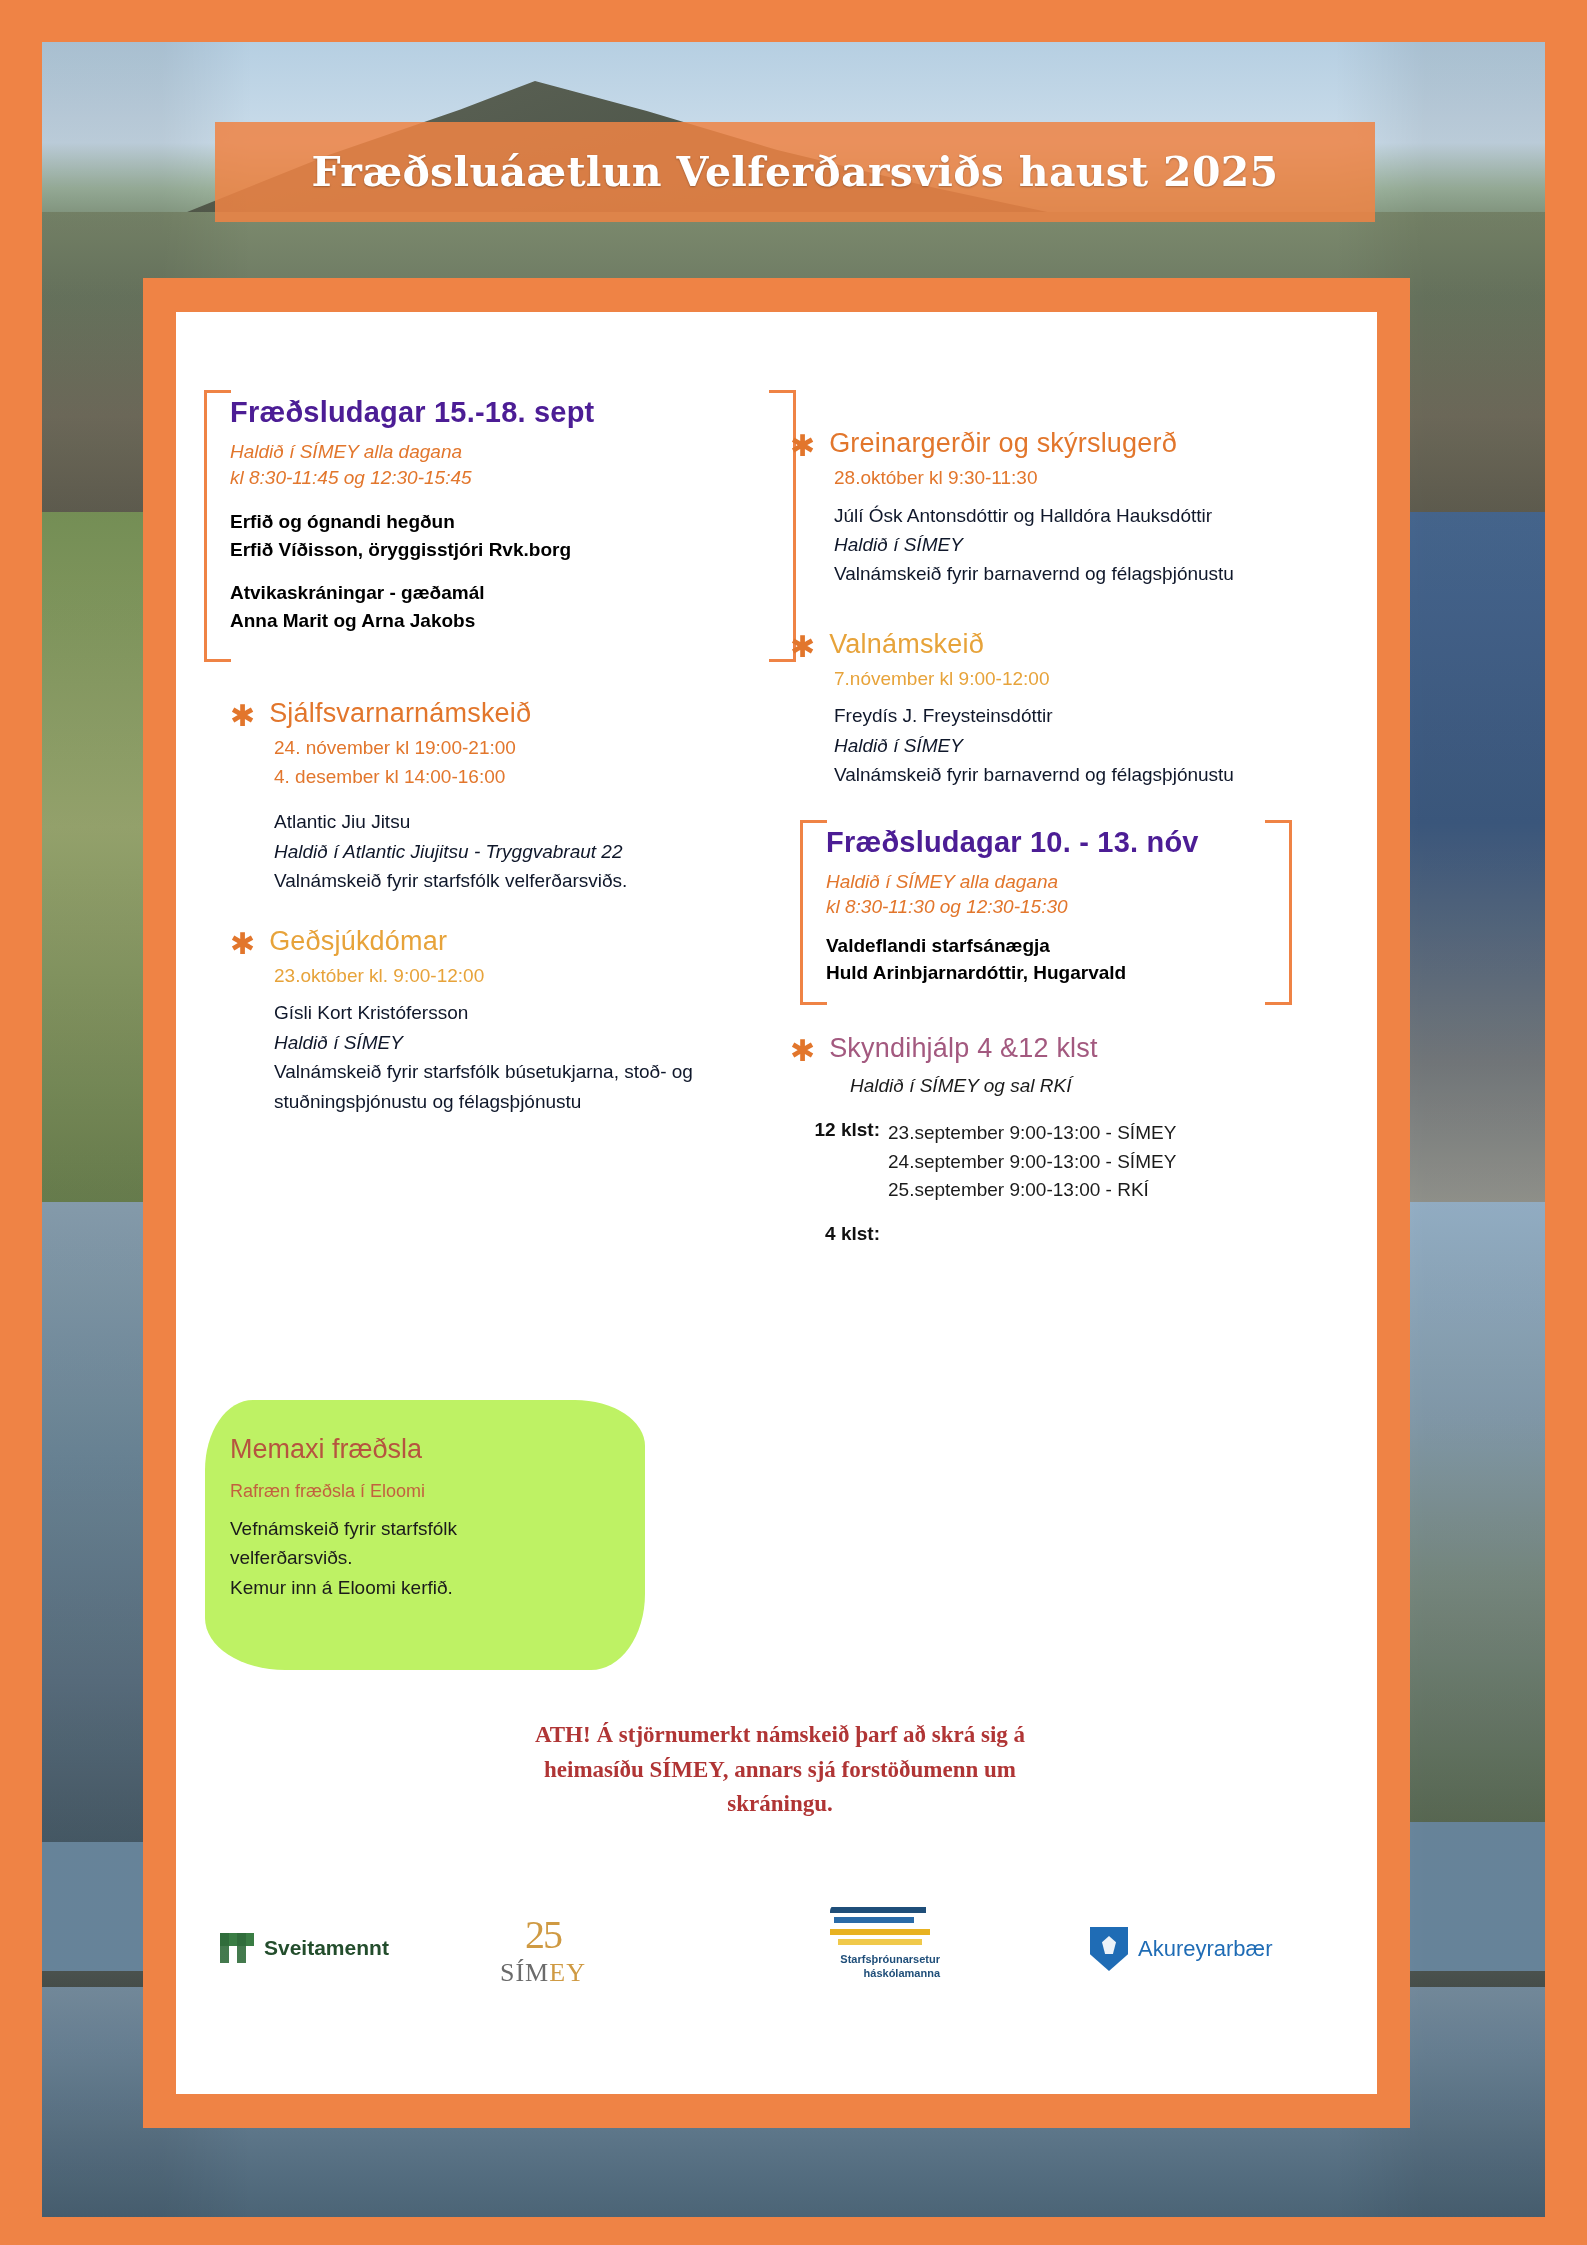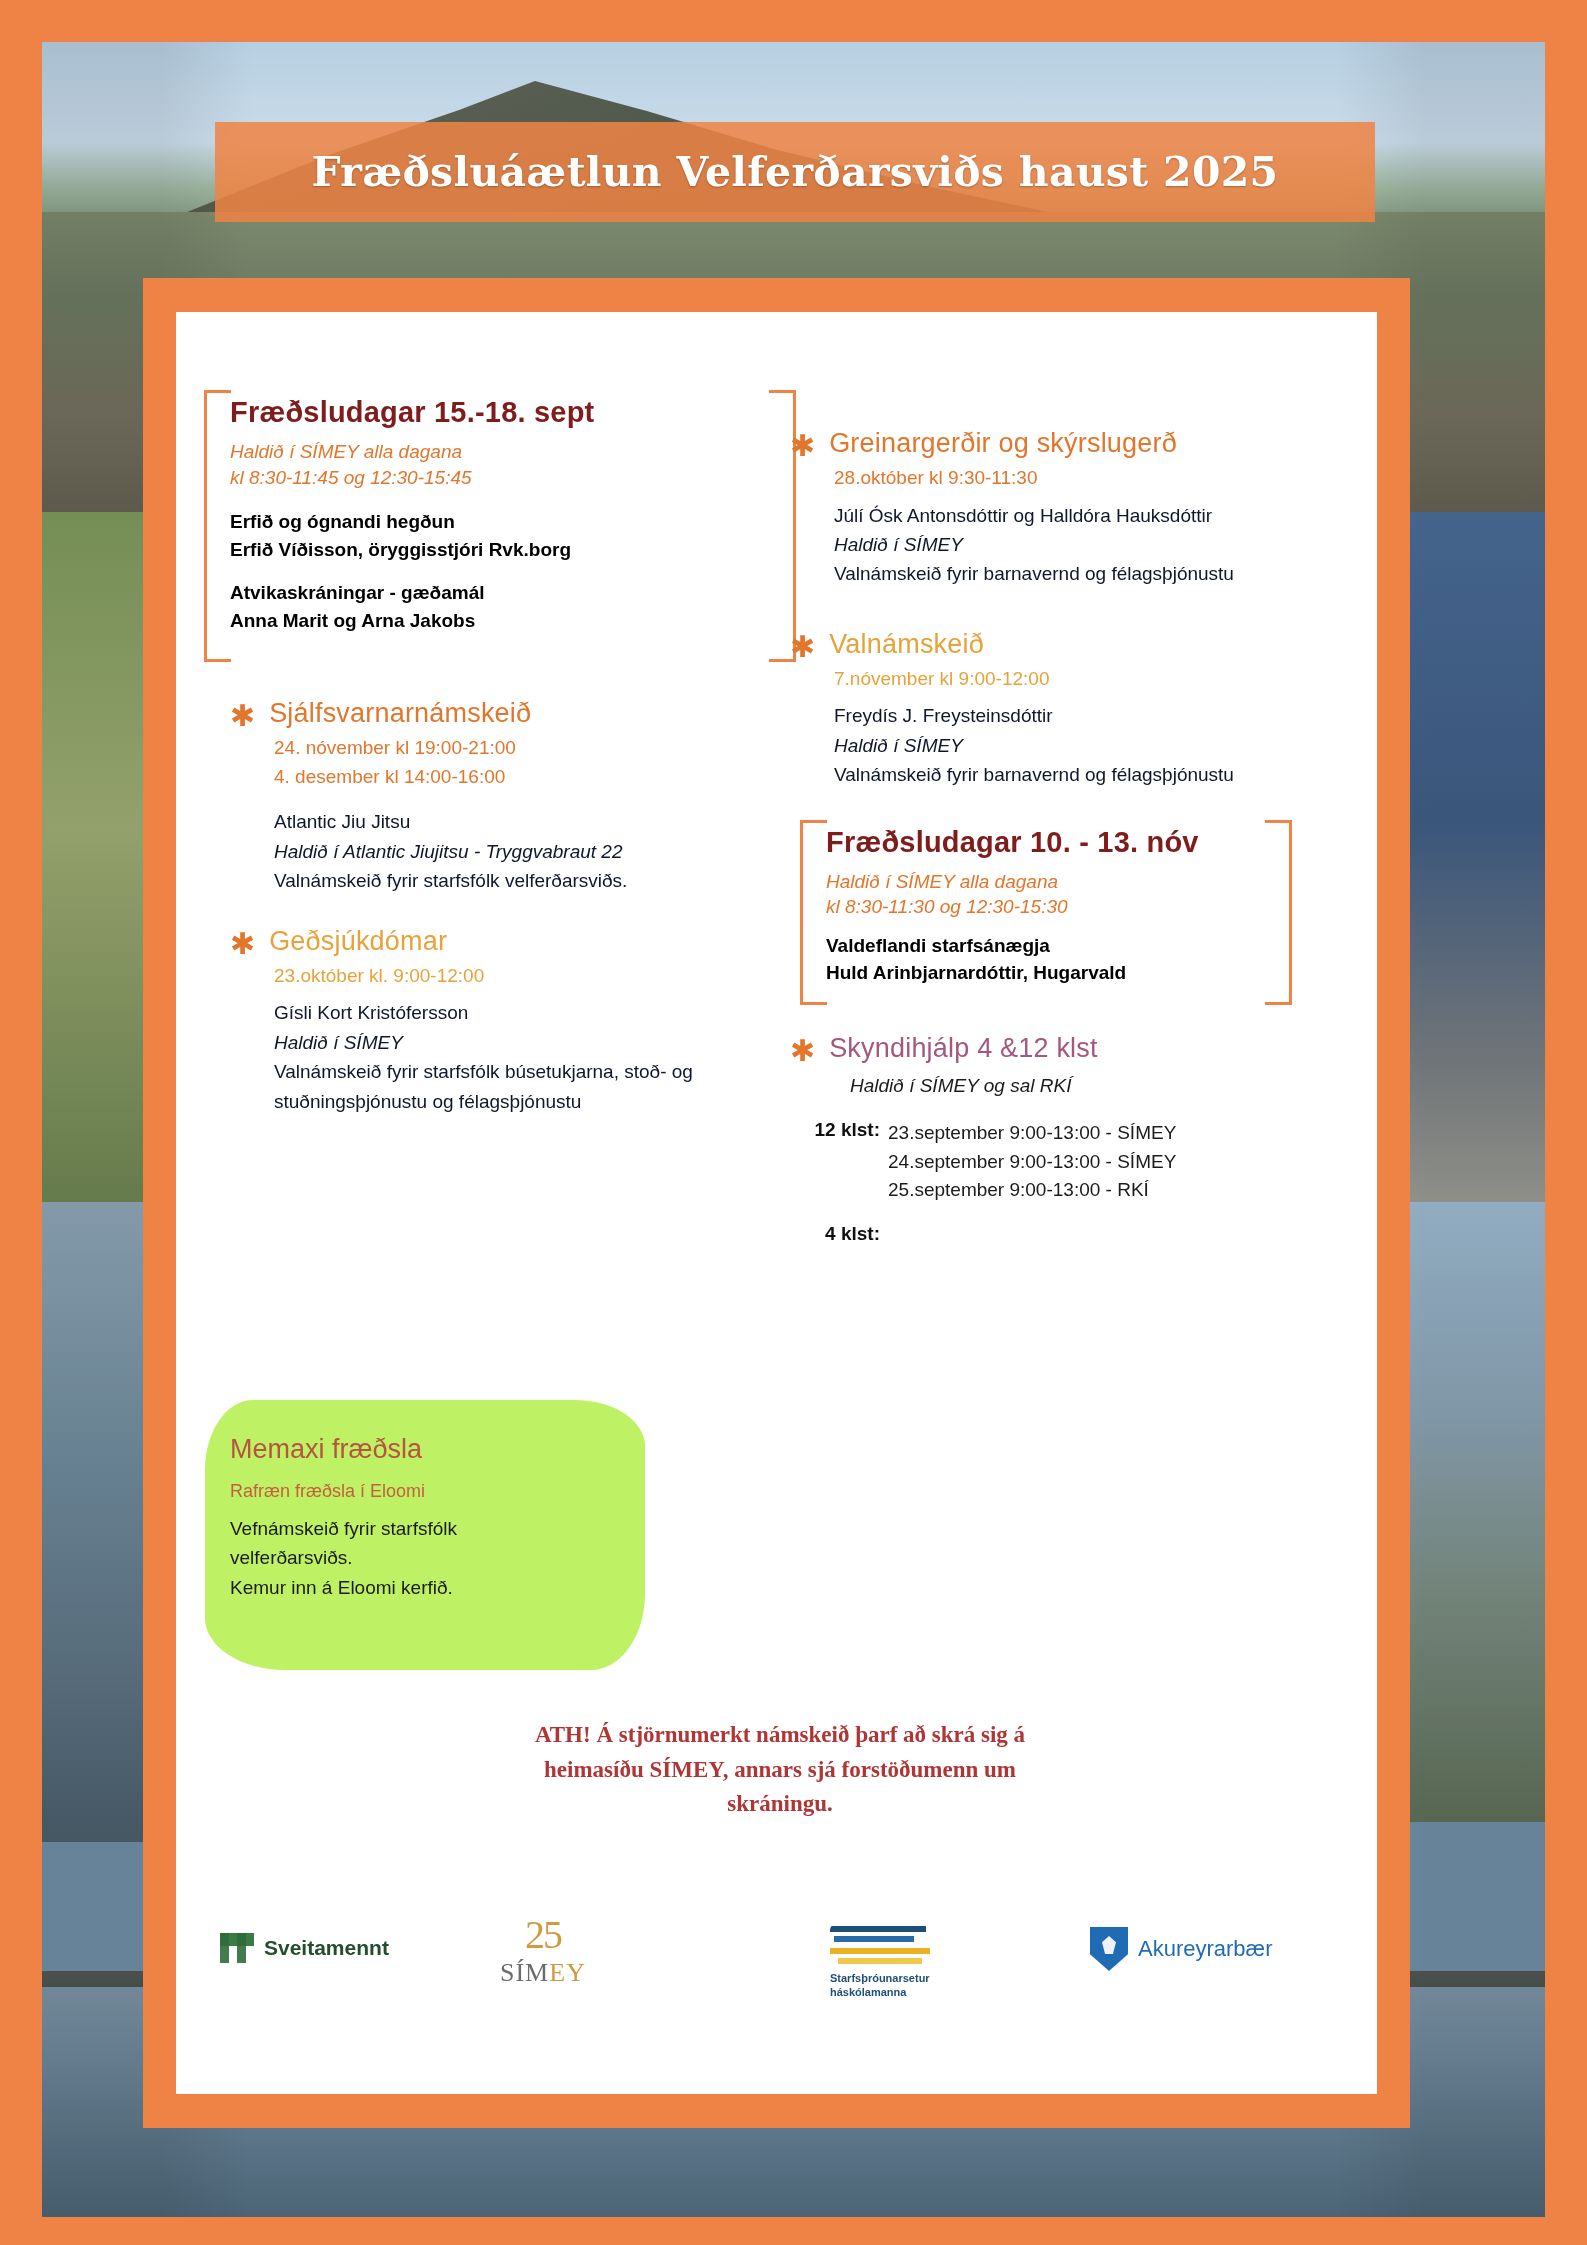--- a/index.html
+++ b/index.html
@@ -137,21 +137,21 @@
   }
   .bracket-box::after {
     right: -26px; top: 0; height: 100%;
     border-left: none;
   }
 
   h2.fd-title {
     margin: 0 0 10px 0;
     font-size: 29px;
     font-weight: 700;
-    color: #7f1d1d;
+    color: #4c1d95;
     letter-spacing: .2px;
   }
   .fd-sub {
     font-size: 19px;
     font-style: italic;
     color: #e2762c;
     line-height: 1.35;
     margin-bottom: 18px;
   }
   .fd-item {
@@ -320,21 +320,21 @@
   .simey { left: 290px; top: 6px; text-align: center; }
   .simey .num {
     font-size: 40px; color: #cf9a43; font-family: "Liberation Serif", serif; letter-spacing: -2px;
   }
   .simey .nm {
     font-family: "Liberation Serif", serif; font-size: 26px; letter-spacing: 1px;
   }
   .simey .nm .a { color: #6b6b6b; }
   .simey .nm .b { color: #cf9a43; }
 
-  .starf { left: 620px; top: 19px; text-align: left; }
+  .starf { left: 620px; top: 0; text-align: right; }
   .starf .swoosh {
     width: 110px; height: 44px; margin: 0 auto 4px auto;
     background:
       linear-gradient(#1f4e79 0 6px, transparent 6px),
       linear-gradient(#2a6ba8 0 6px, transparent 6px),
       linear-gradient(#e8b221 0 6px, transparent 6px),
       linear-gradient(#f0c94b 0 6px, transparent 6px);
     background-size: 96px 6px, 80px 6px, 100px 6px, 84px 6px;
     background-position: 0 2px, 4px 12px, 0 24px, 8px 34px;
     background-repeat: no-repeat;

